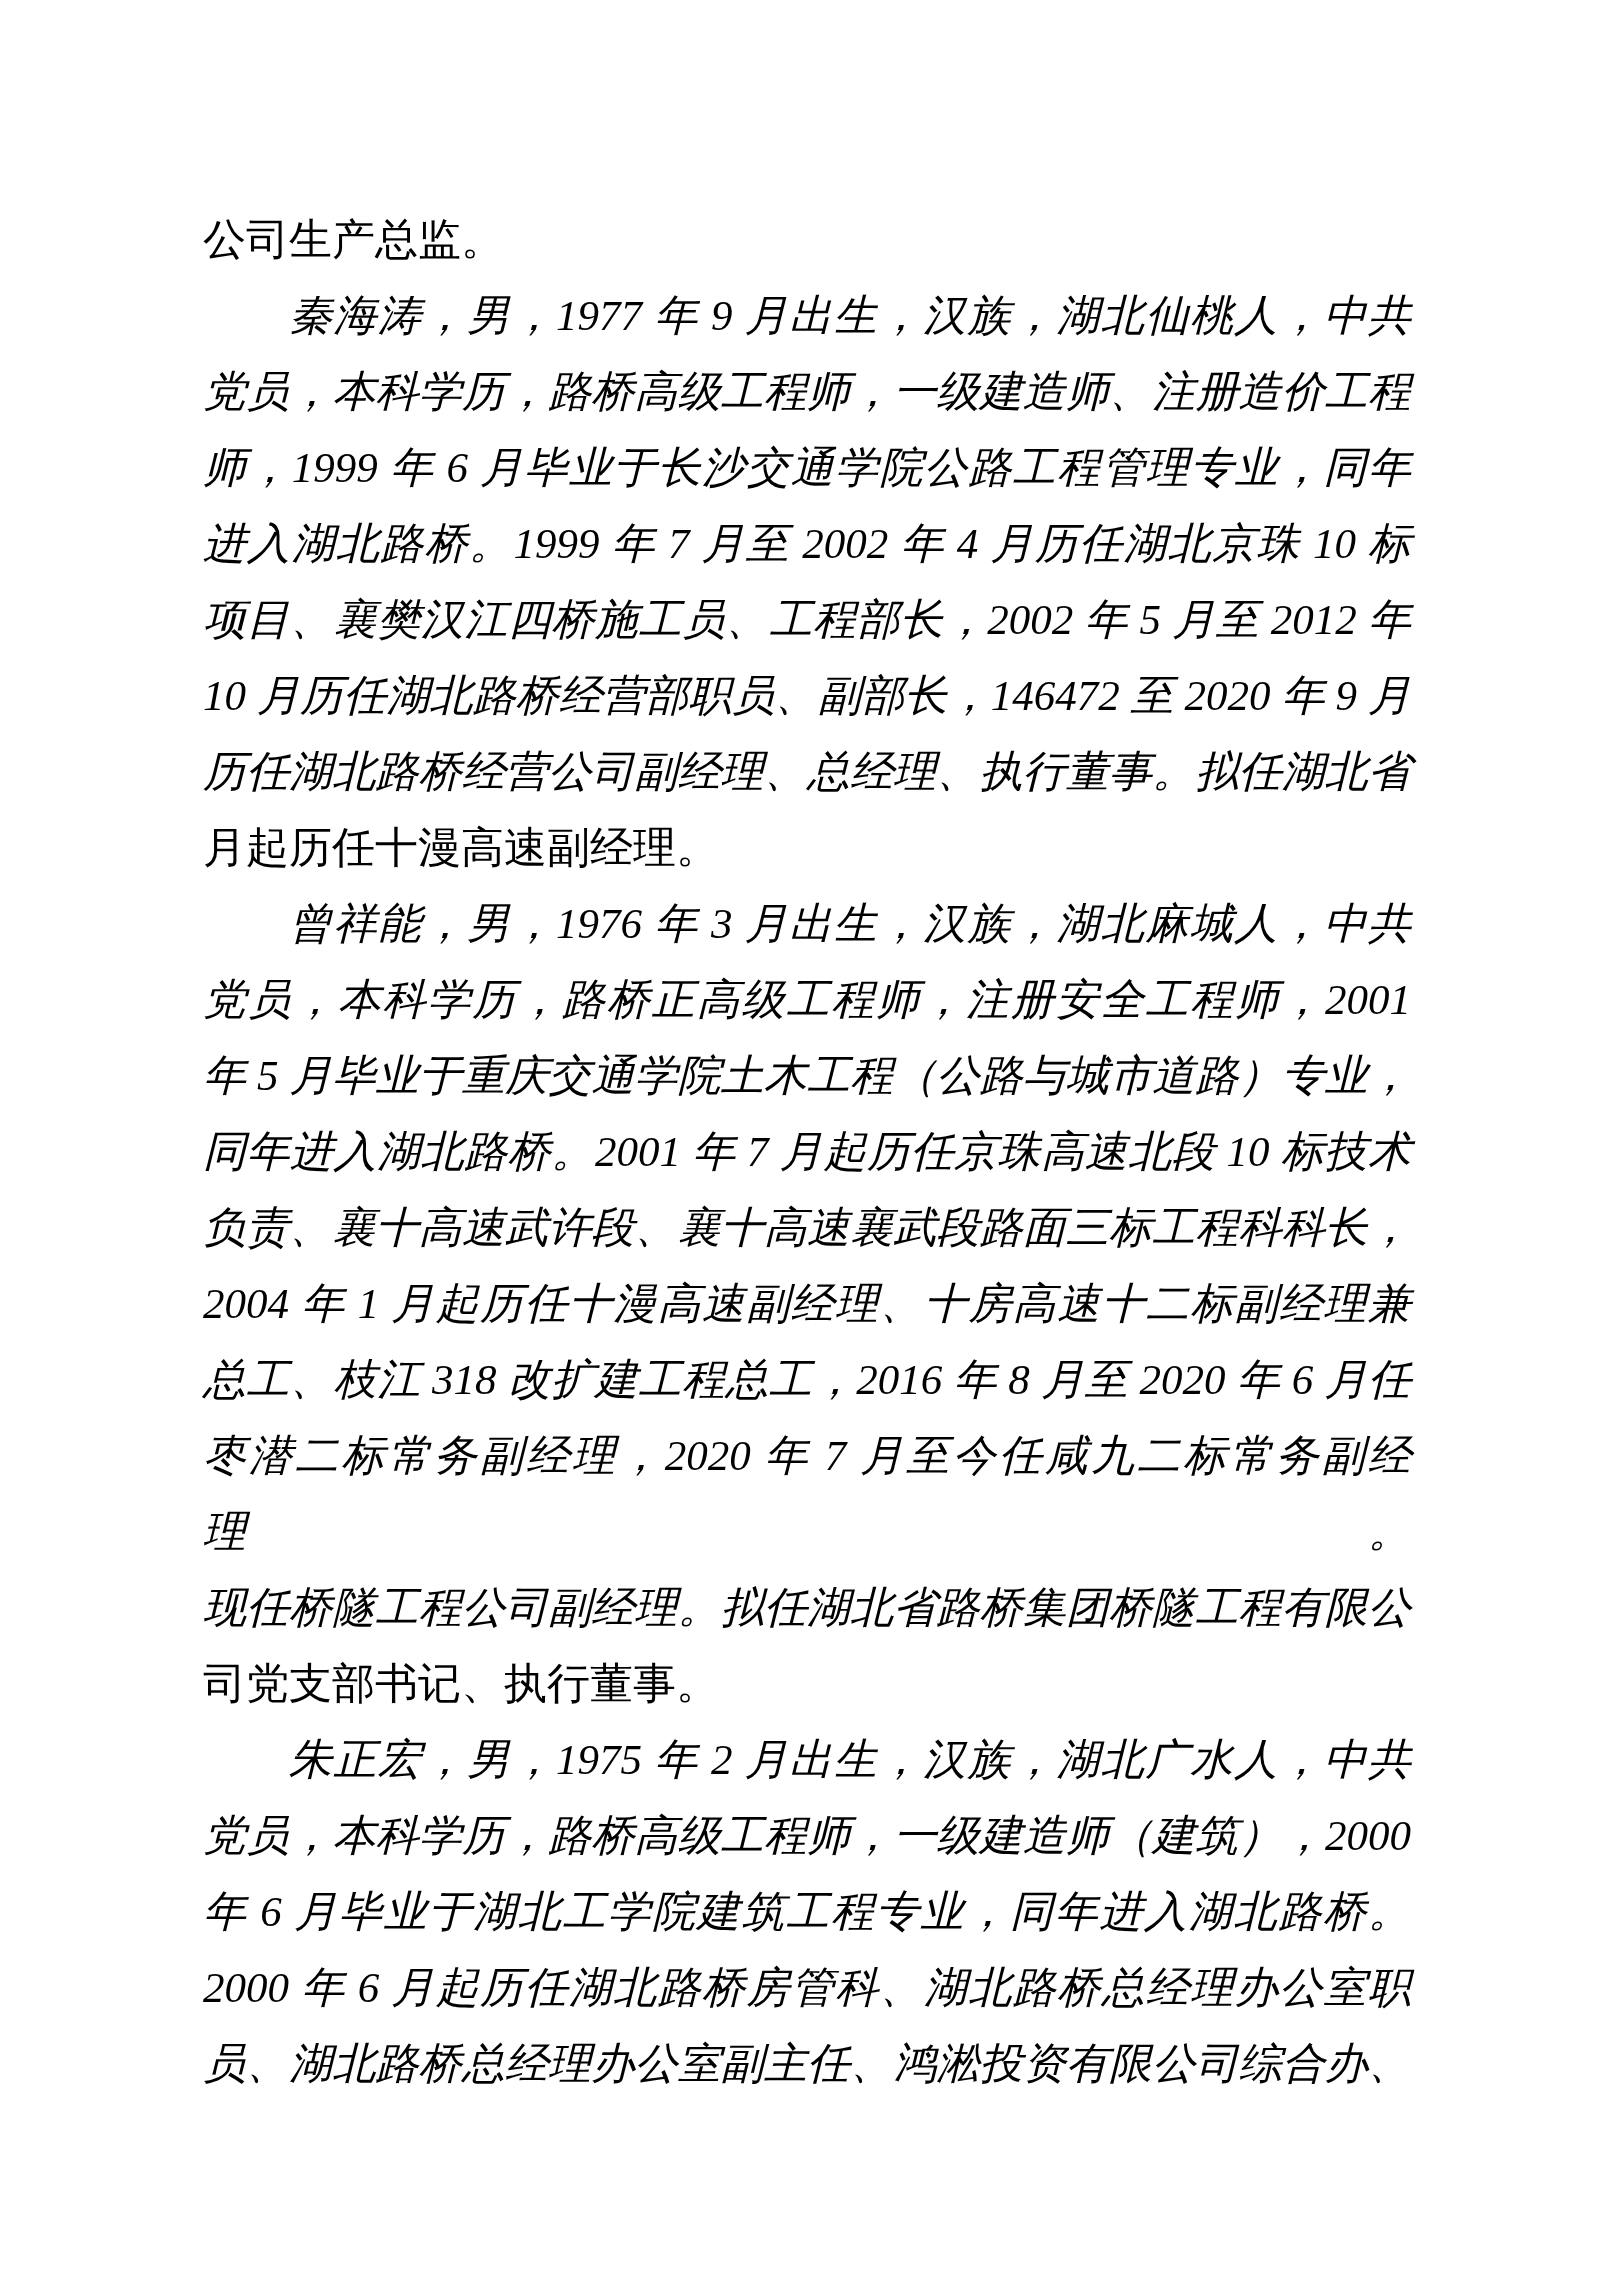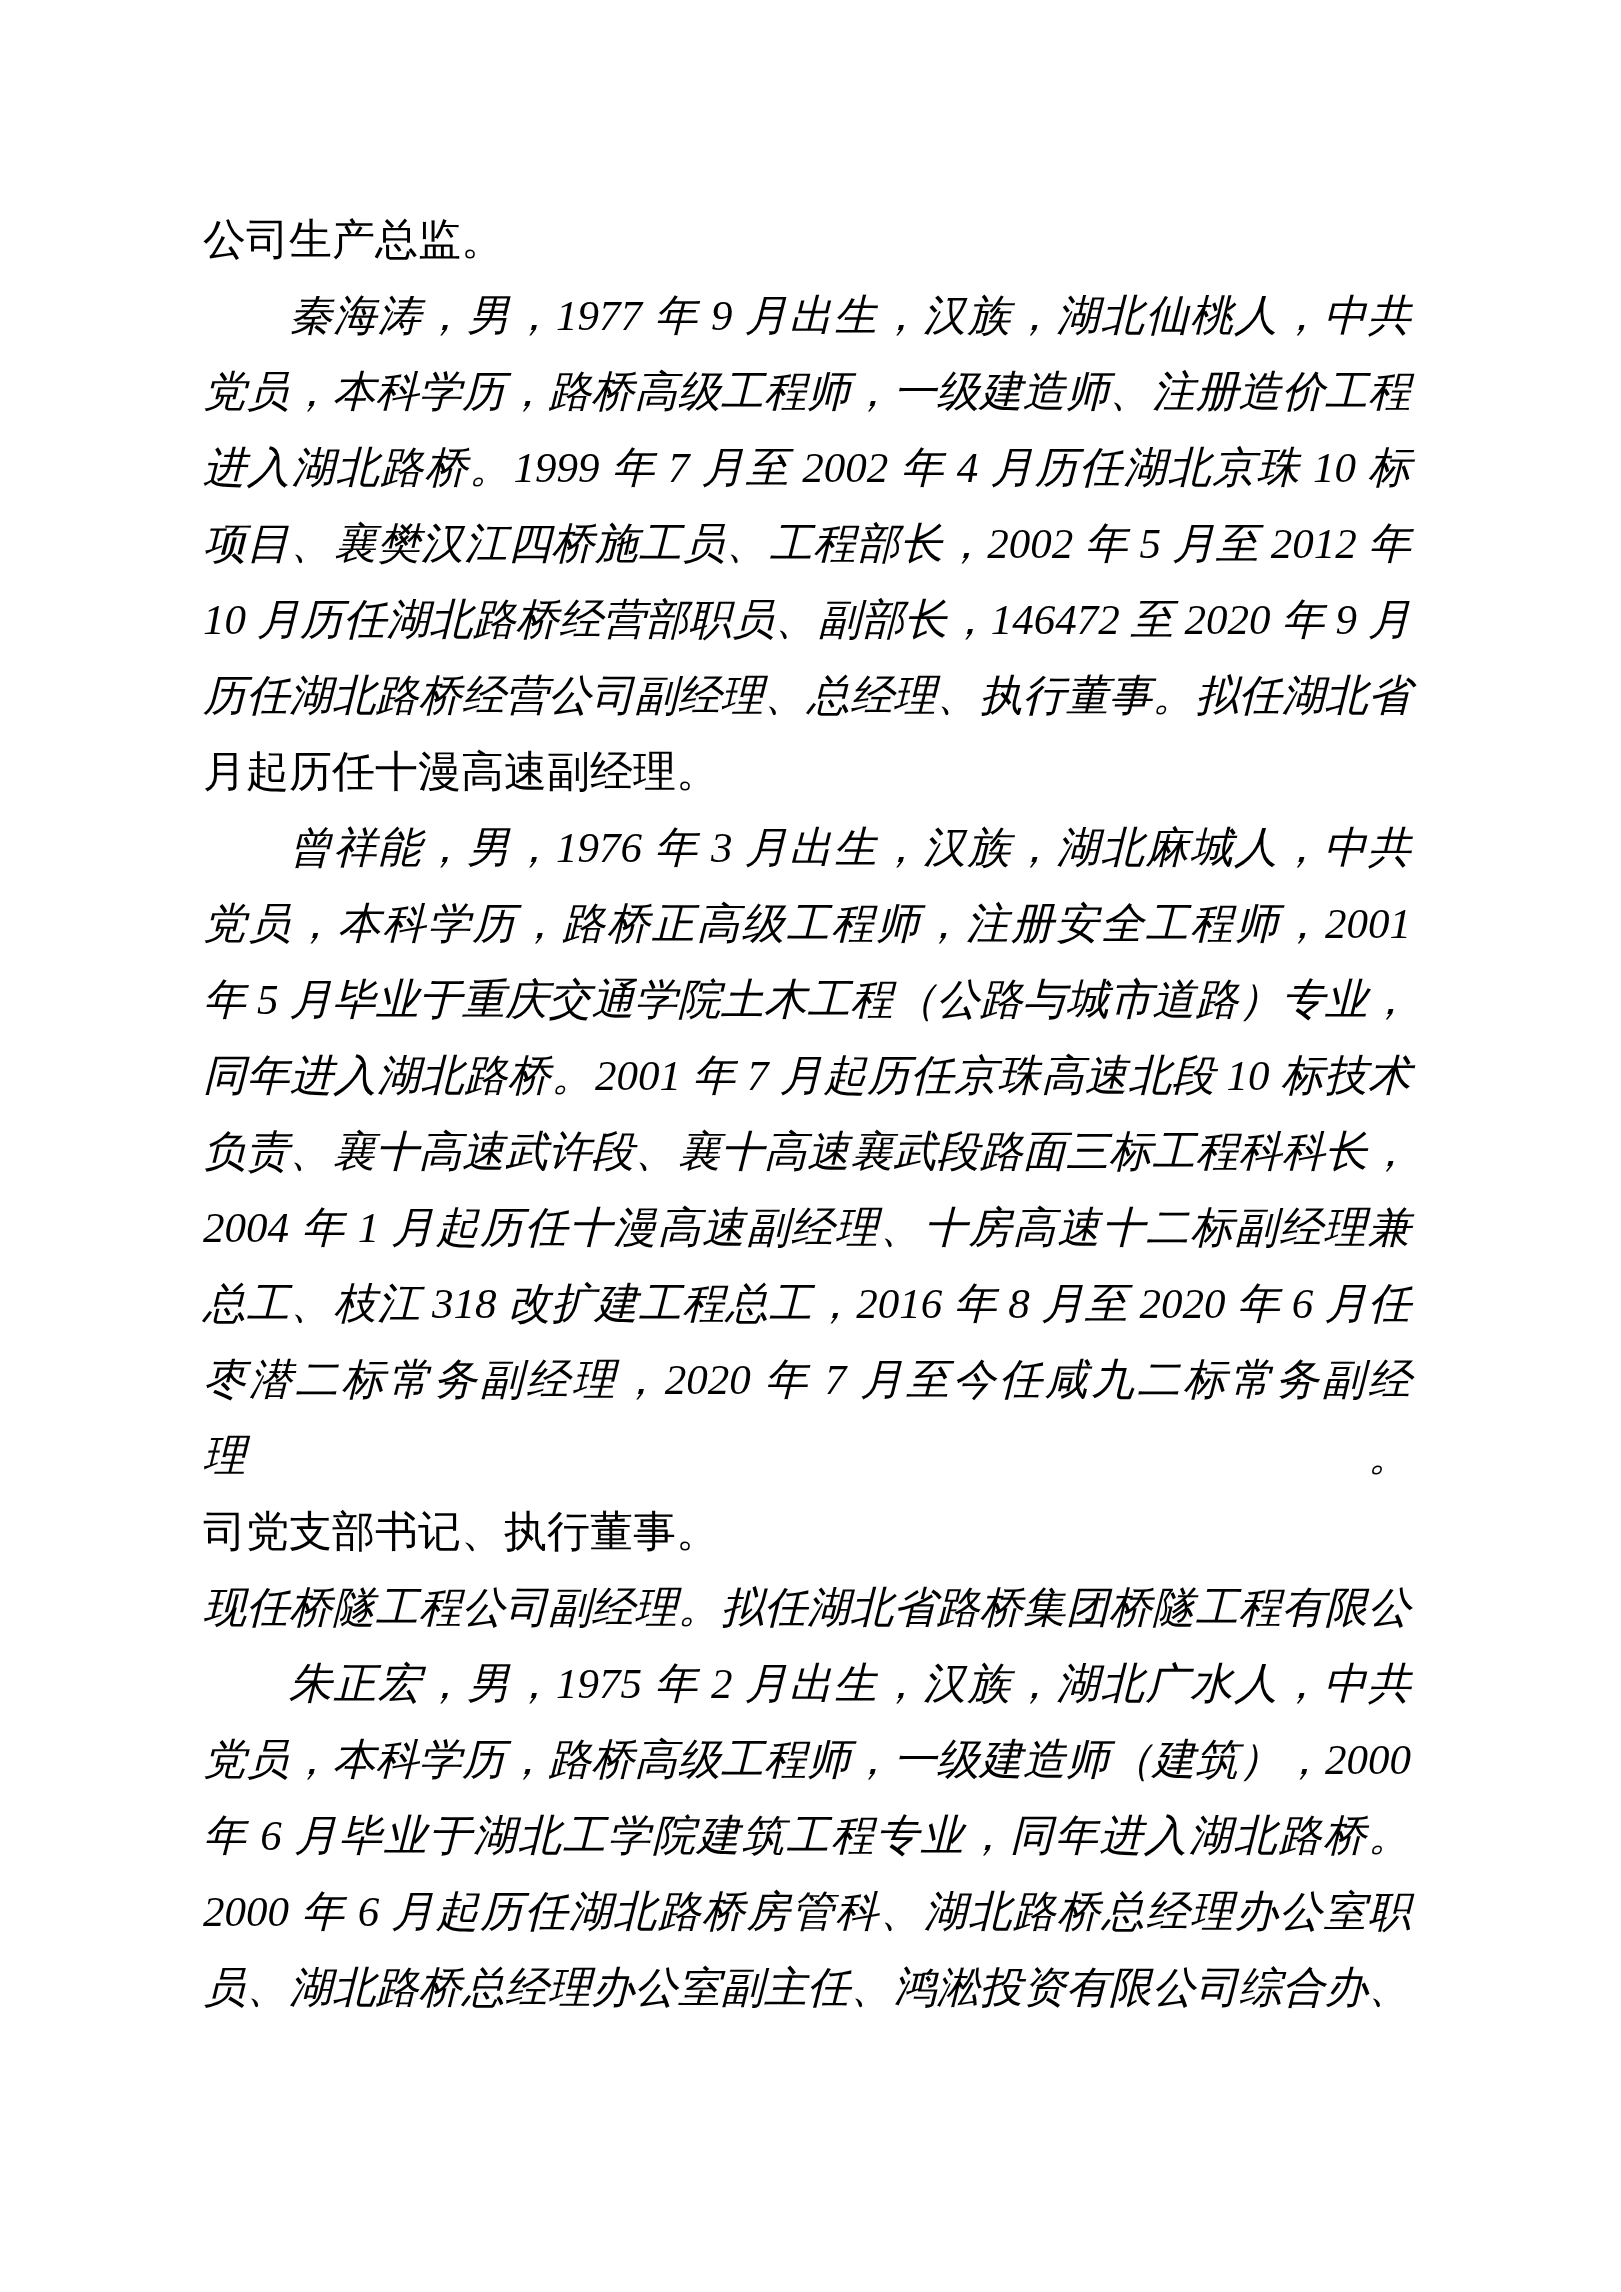--- a/index.html
+++ b/index.html
@@ -43,35 +43,36 @@
   }
 </style>
 </head>
 <body>
 
 <div class="page">
   <div class="text-block">
       <div class="line left">公司生产总监。</div>
       <div class="line indent justify">秦海涛，男，1977 年 9 月出生，汉族，湖北仙桃人，中共</div>
       <div class="line justify">党员，本科学历，路桥高级工程师，一级建造师、注册造价工程</div>
+      <div class="line justify">师，1999 年 6 月毕业于长沙交通学院公路工程管理专业，同年</div>
       <div class="line justify">进入湖北路桥。1999 年 7 月至 2002 年 4 月历任湖北京珠 10 标</div>
       <div class="line justify">项目、襄樊汉江四桥施工员、工程部长，2002 年 5 月至 2012 年</div>
       <div class="line justify">10 月历任湖北路桥经营部职员、副部长，146472 至 2020 年 9 月</div>
       <div class="line justify">历任湖北路桥经营公司副经理、总经理、执行董事。拟任湖北省</div>
       <div class="line left">月起历任十漫高速副经理。</div>
       <div class="line indent justify">曾祥能，男，1976 年 3 月出生，汉族，湖北麻城人，中共</div>
       <div class="line justify">党员，本科学历，路桥正高级工程师，注册安全工程师，2001</div>
       <div class="line justify">年 5 月毕业于重庆交通学院土木工程（公路与城市道路）专业，</div>
       <div class="line justify">同年进入湖北路桥。2001 年 7 月起历任京珠高速北段 10 标技术</div>
       <div class="line justify">负责、襄十高速武许段、襄十高速襄武段路面三标工程科科长，</div>
       <div class="line justify">2004 年 1 月起历任十漫高速副经理、十房高速十二标副经理兼</div>
       <div class="line justify">总工、枝江 318 改扩建工程总工，2016 年 8 月至 2020 年 6 月任</div>
       <div class="line justify">枣潜二标常务副经理，2020 年 7 月至今任咸九二标常务副经理。</div>
+      <div class="line justify">现任桥隧工程公司副经理。拟任湖北省路桥集团桥隧工程有限公</div>
       <div class="line left">司党支部书记、执行董事。</div>
-      <div class="line justify">现任桥隧工程公司副经理。拟任湖北省路桥集团桥隧工程有限公</div>
       <div class="line indent justify">朱正宏，男，1975 年 2 月出生，汉族，湖北广水人，中共</div>
       <div class="line justify">党员，本科学历，路桥高级工程师，一级建造师（建筑），2000</div>
       <div class="line justify">年 6 月毕业于湖北工学院建筑工程专业，同年进入湖北路桥。</div>
       <div class="line justify">2000 年 6 月起历任湖北路桥房管科、湖北路桥总经理办公室职</div>
       <div class="line justify">员、湖北路桥总经理办公室副主任、鸿淞投资有限公司综合办、</div>
     </div>
 </div>
 
 
 </body></html>

